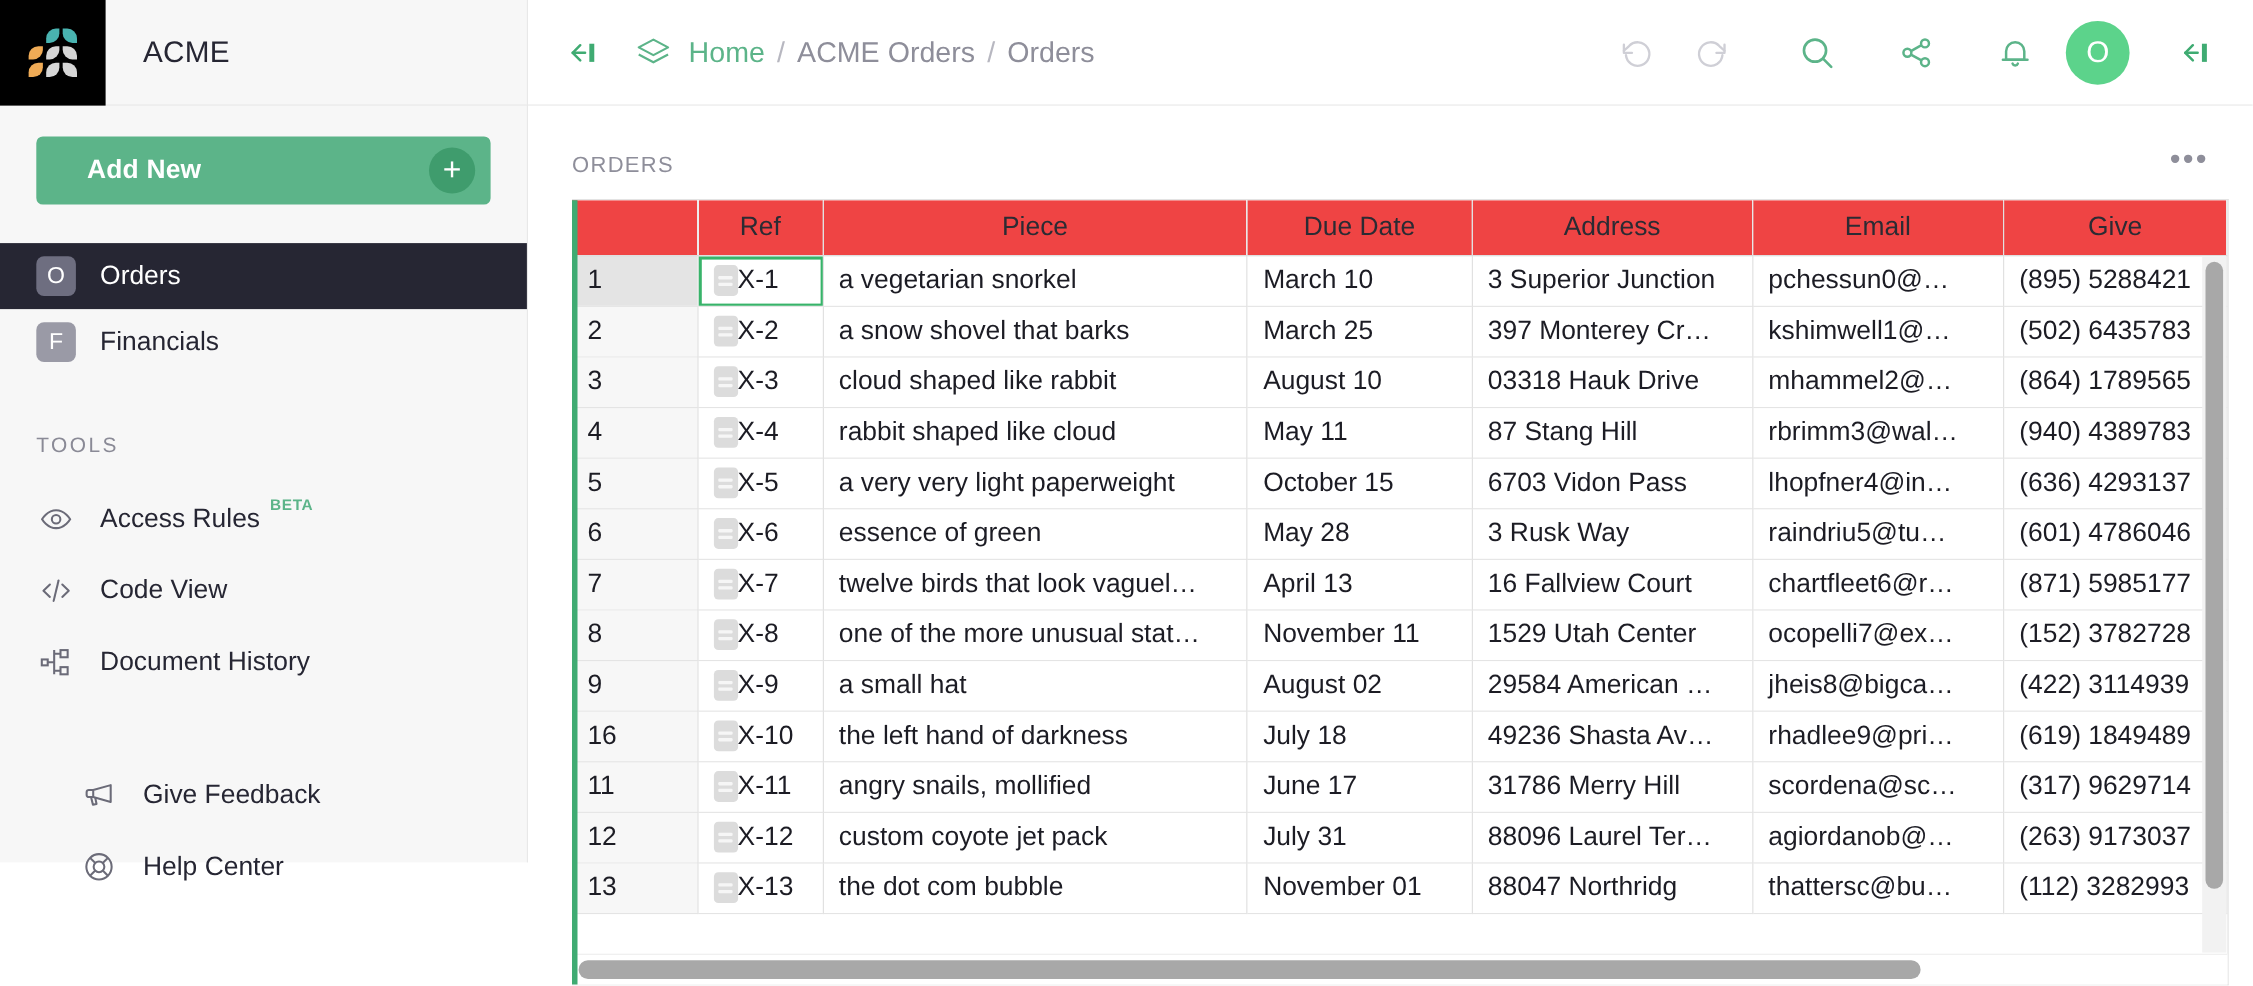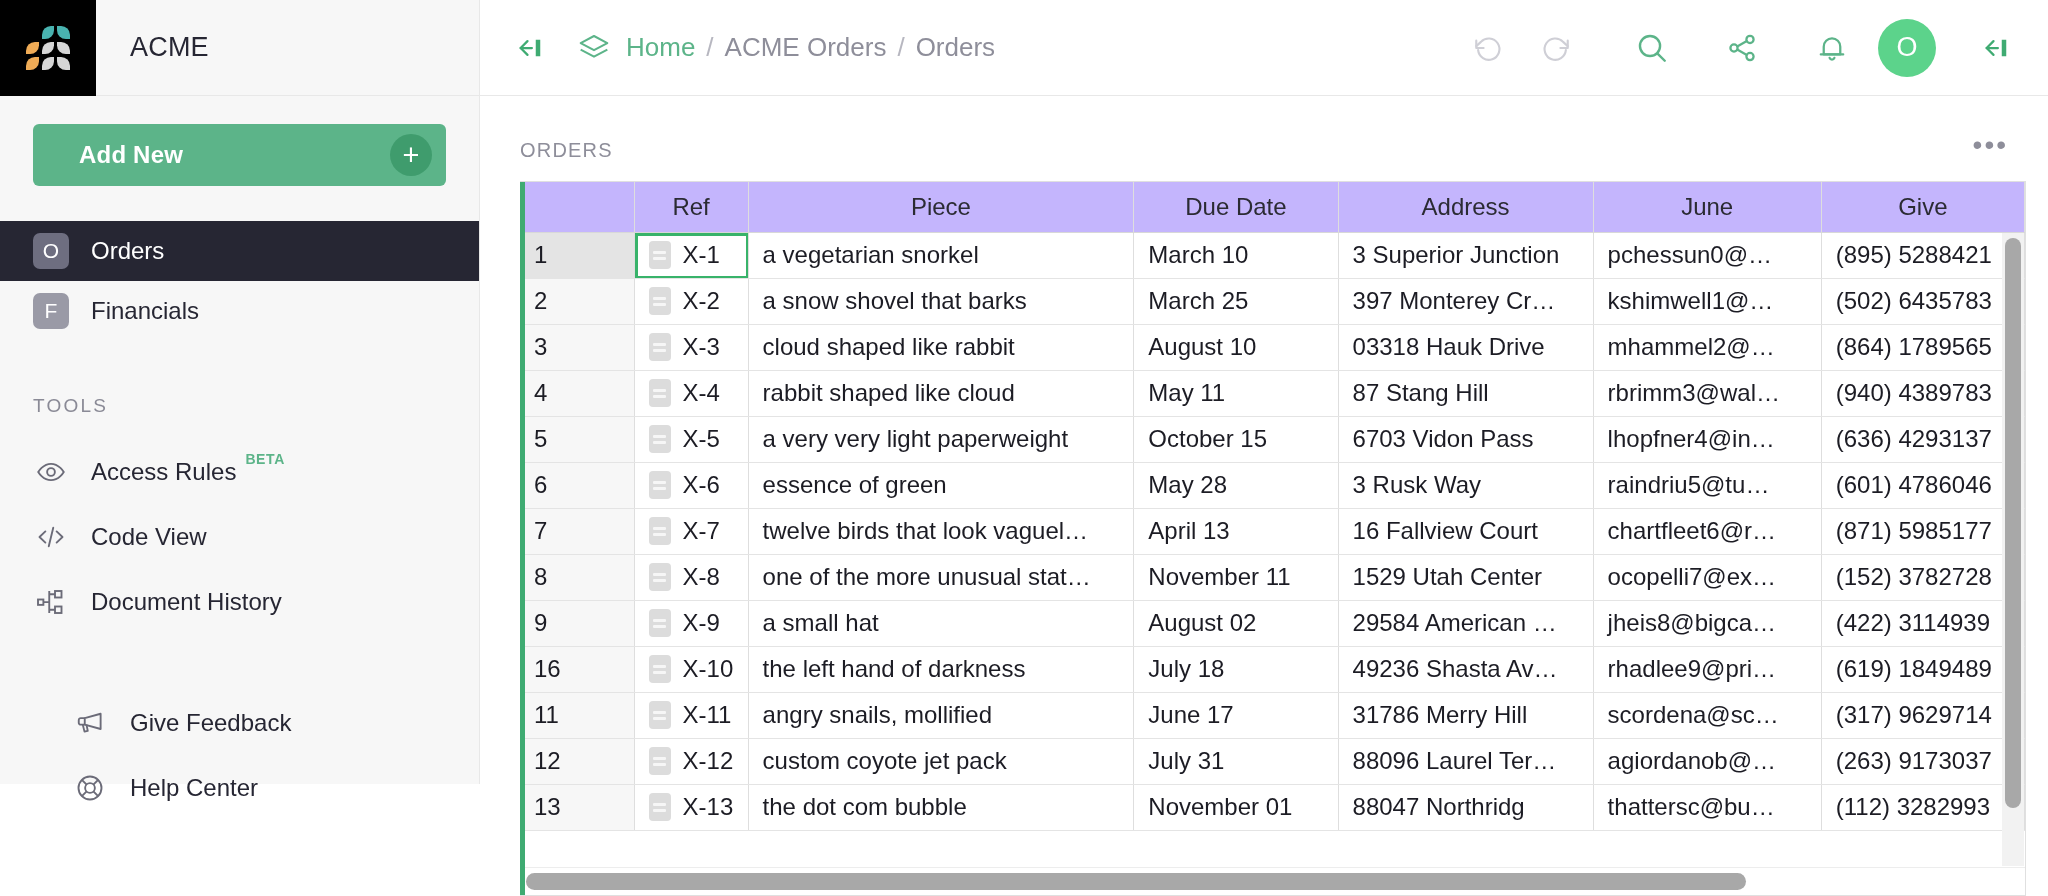--- a/index.html
+++ b/index.html
@@ -152,33 +152,33 @@
   table.grid { border-collapse: collapse; table-layout: fixed; width: 100%; }
   table.grid th, table.grid td {
     border-right: 1px solid #dedede;
     border-bottom: 1px solid #e4e4e4;
     height: 46px; padding: 0 14px;
     font-size: 24px; color: #1c1c24;
     white-space: nowrap; overflow: hidden; text-overflow: ellipsis;
     text-align: left; font-weight: 400;
   }
   table.grid th {
-    background: #c4b5fd; height: 50px;
+    background: #ef4444; height: 50px;
     text-align: center; color: #2b2b33; font-weight: 400;
     border-bottom: 1px solid #d8d8d8;
   }
   th.c-ref { background: #e9e9e9; }
   td.rownum {
     background: #f7f7f7; text-align: right; color: #333;
     padding-right: 22px; border-right: 1px solid #dedede;
   }
   tr.sel td.rownum { background: #e4e4e4; }
   th.c-num { background: #f7f7f7; border-bottom: 1px solid #d8d8d8; }
 
-  .ref-cell { display: flex; align-items: center; gap: 12px; }
+  .ref-cell { display: flex; align-items: center; }
   .ref-ico {
     width: 22px; height: 28px; border-radius: 4px; background: #dcdcdc;
     flex: 0 0 22px; display: flex; flex-direction: column;
     align-items: center; justify-content: center; gap: 3px;
   }
   .ref-ico i { display: block; width: 13px; height: 3px; background: #f6f6f6; border-radius: 1px; }
   td.refcell { position: relative; padding-left: 14px; }
   td.refcell.active::after {
     content: ""; position: absolute; left: 0; top: 0; right: -1px; bottom: -1px;
     border: 3px solid #38b36a; pointer-events: none; z-index: 4;
@@ -401,21 +401,21 @@
                 <col style="width:220px">
                 <col style="width:196px">
             </colgroup>
             <thead>
               <tr>
                 <th class="c-num"></th>
                 <th class="c-ref">Ref</th>
                 <th>Piece</th>
                 <th>Due Date</th>
                 <th>Address</th>
-                <th>June</th>
+                <th>Email</th>
                 <th>Give</th>
               </tr>
             </thead>
             <tbody>
               <tr class="sel">
                 <td class="rownum">1</td>
                 <td class="refcell active">
                   <span class="ref-cell">
                       <span class="ref-ico">
                         <i></i>

